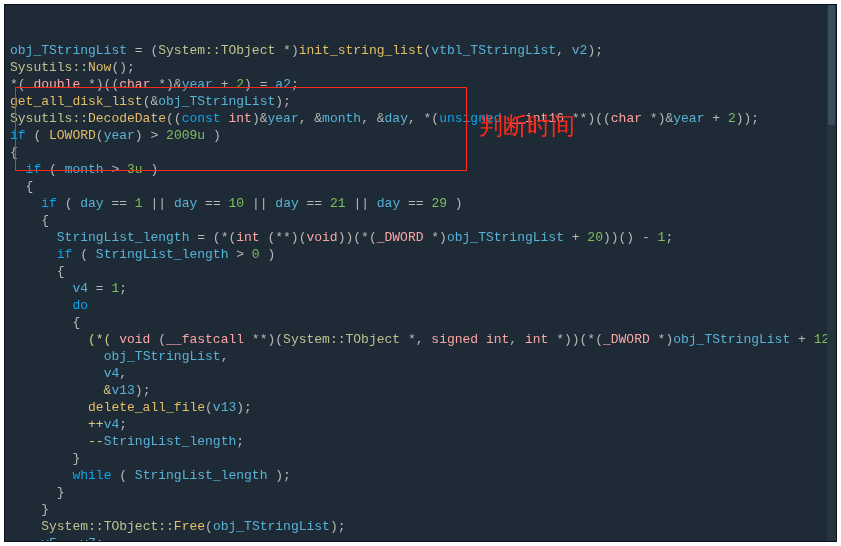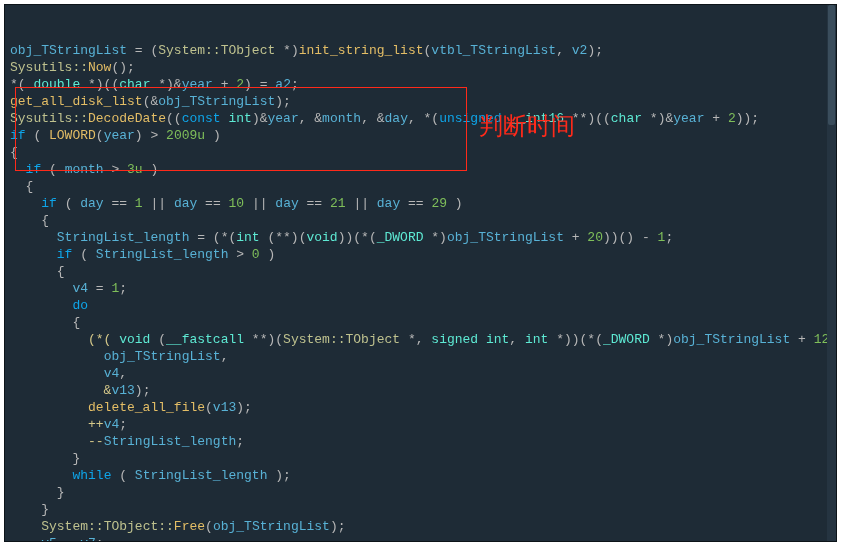--- a/index.html
+++ b/index.html
@@ -31,21 +31,21 @@
     position: absolute;
     color: #ff2a1a;
     font-family: 'Microsoft YaHei', SimSun, sans-serif;
     font-size: 24px;
     pointer-events: none;
   }
   
   .c-plain  { color: #d6c98a; }  
   .c-func   { color: #e4be66; }  
   .c-var    { color: #58b2d6; }  
-  .c-type   { color: #5eead4; }  
+  .c-type   { color: #fca5a5; }  
   .c-kw     { color: #0ea5e9; }  
   .c-op     { color: #b7b7b7; }  
   .c-num    { color: #7fbf5a; }  
   .c-paren  { color: #b7b7b7; }  
   .c-scope  { color: #bfc28f; }  
 
   
   .vscroll {
     position: absolute;
     right: 0; top: 0; bottom: 0;

